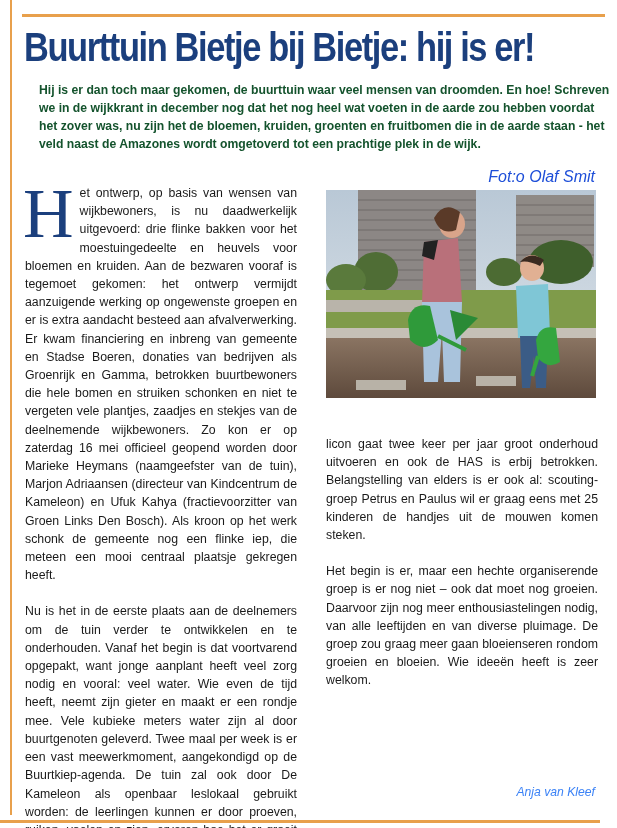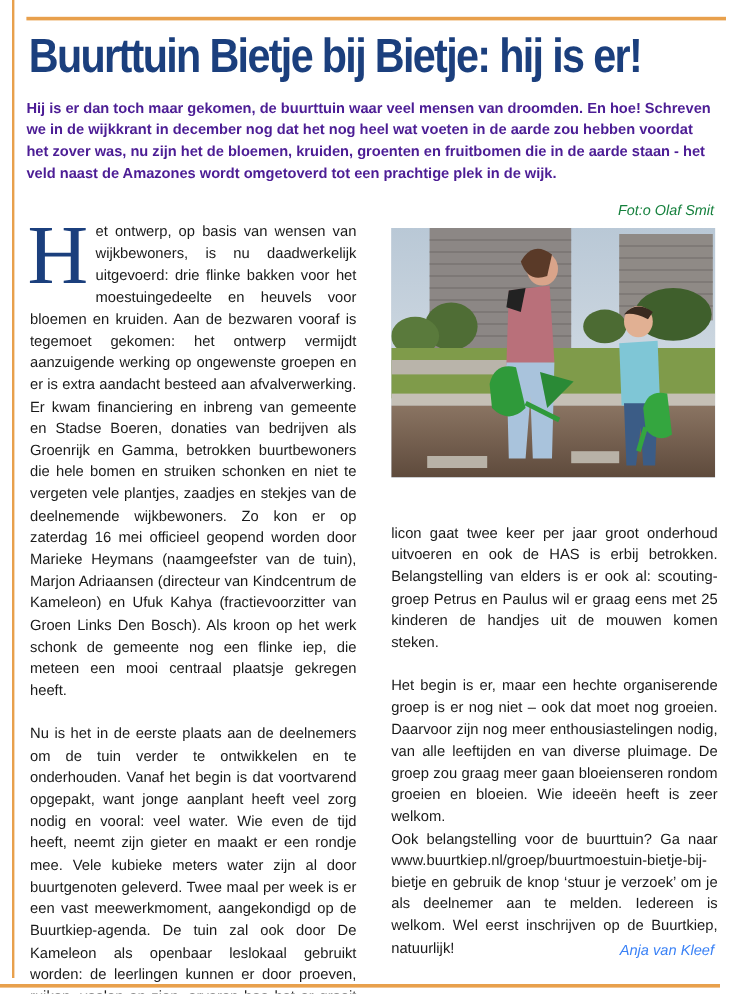--- a/index.html
+++ b/index.html
@@ -13,27 +13,27 @@
     .title {
       position: absolute; left: 24px; top: 24px; width: 580px;
       font-family: "Liberation Sans", sans-serif;
       font-weight: bold; font-size: 40px; line-height: 46px;
       color: #1b3f7d; letter-spacing: -1.6px;
       transform: scaleX(0.86); transform-origin: left top;
       white-space: nowrap;
     }
 
     .lead {
-      position: absolute; left: 22px; top: 81px; width: 572px;
-      font-weight: bold; font-size: 12.2px; line-height: 18px; color: #4c1d95;
+      position: absolute; left: 39px; top: 81px; width: 572px;
+      font-weight: bold; font-size: 12.2px; line-height: 18px; color: #14532d;
     }
 
     .credit-photo {
       position: absolute; right: 22px; top: 168px;
-      font-style: italic; font-size: 12px; color: #15803d;
+      font-style: italic; font-size: 16px; color: #1d4ed8;
     }
 
     .photo {
       position: absolute; left: 326px; top: 190px; width: 270px; height: 208px;
       overflow: hidden; background: #c9d3dc;
     }
 
     .col {
       position: absolute; font-size: 12.3px; line-height: 18.2px; color: #1a1a1a;
       text-align: justify; hyphens: manual;
@@ -140,18 +140,17 @@
   <p>
     <span class="dropcap">H</span>
     <span>et ontwerp, op basis van wensen van wijkbewoners, is nu daadwerkelijk uitge­voerd: drie flinke bakken voor het moes­tuingedeelte en heuvels voor bloemen en kruiden. Aan de bezwaren vooraf is tegemoet gekomen: het ontwerp vermijdt aanzuigende werking op ongewenste groepen en er is ex­tra aandacht besteed aan afvalverwerking. Er kwam financiering en inbreng van gemeente en Stadse Boeren, donaties van bedrijven als Groenrijk en Gamma, betrokken buurtbewo­ners die hele bomen en struiken schonken en niet te vergeten vele plantjes, zaadjes en stek­jes van de deelnemende wijkbewoners. Zo kon er op zaterdag 16 mei officieel geopend worden door Marieke Heymans (naamgeef­ster van de tuin), Marjon Adriaansen (directeur van Kindcentrum de Kameleon) en Ufuk Kahya (fractievoorzitter van Groen Links Den Bosch). Als kroon op het werk schonk de gemeente nog een flinke iep, die meteen een mooi cen­traal plaatsje gekregen heeft.</span>
   </p>
   <p class="tight">Nu is het in de eerste plaats aan de deelne­mers om de tuin verder te ontwikkelen en te onderhouden. Vanaf het begin is dat voortva­rend opgepakt, want jonge aanplant heeft veel zorg nodig en vooral: veel water. Wie even de tijd heeft, neemt zijn gieter en maakt er een rondje mee. Vele kubieke meters water zijn al door buurtgenoten geleverd. Twee maal per week is er een vast meewerkmoment, aange­kondigd op de Buurtkiep-agenda. De tuin zal ook door De Kameleon als openbaar leslokaal gebruikt worden: de leerlingen kunnen er door proeven, ruiken, voelen en zien, ervaren hoe het er groeit en bloeit. De groene opleiding He­</p>
 </div>
 
 <div class="col col-right">
   <p>licon gaat twee keer per jaar groot onderhoud uitvoeren en ook de HAS is erbij betrokken. Belangstelling van elders is er ook al: scouting­groep Petrus en Paulus wil er graag eens met 25 kinderen de handjes uit de mouwen komen steken.</p>
   <p class="tight">Het begin is er, maar een hechte organiserende groep is er nog niet – ook dat moet nog groei­en. Daarvoor zijn nog meer enthousiastelingen nodig, van alle leeftijden en van diverse plui­mage. De groep zou graag meer gaan bloeien­seren rondom groeien en bloeien. Wie ideeën heeft is zeer welkom.</p>
-  <p class="tight">Ook belangstelling voor de buurttuin? Ga naar www.buurtkiep.nl/groep/buurtmoestuin-bietje-bij-bietje en gebruik de knop ‘stuur je verzoek’ om je als deelnemer aan te melden. Iedereen is welkom. Wel eerst inschrijven op de Buurtkiep, natuurlijk!</p>
 </div>
 
 <div class="author">Anja van Kleef</div>
 
 <div class="rule-bottom"></div>
 
 </body></html>

